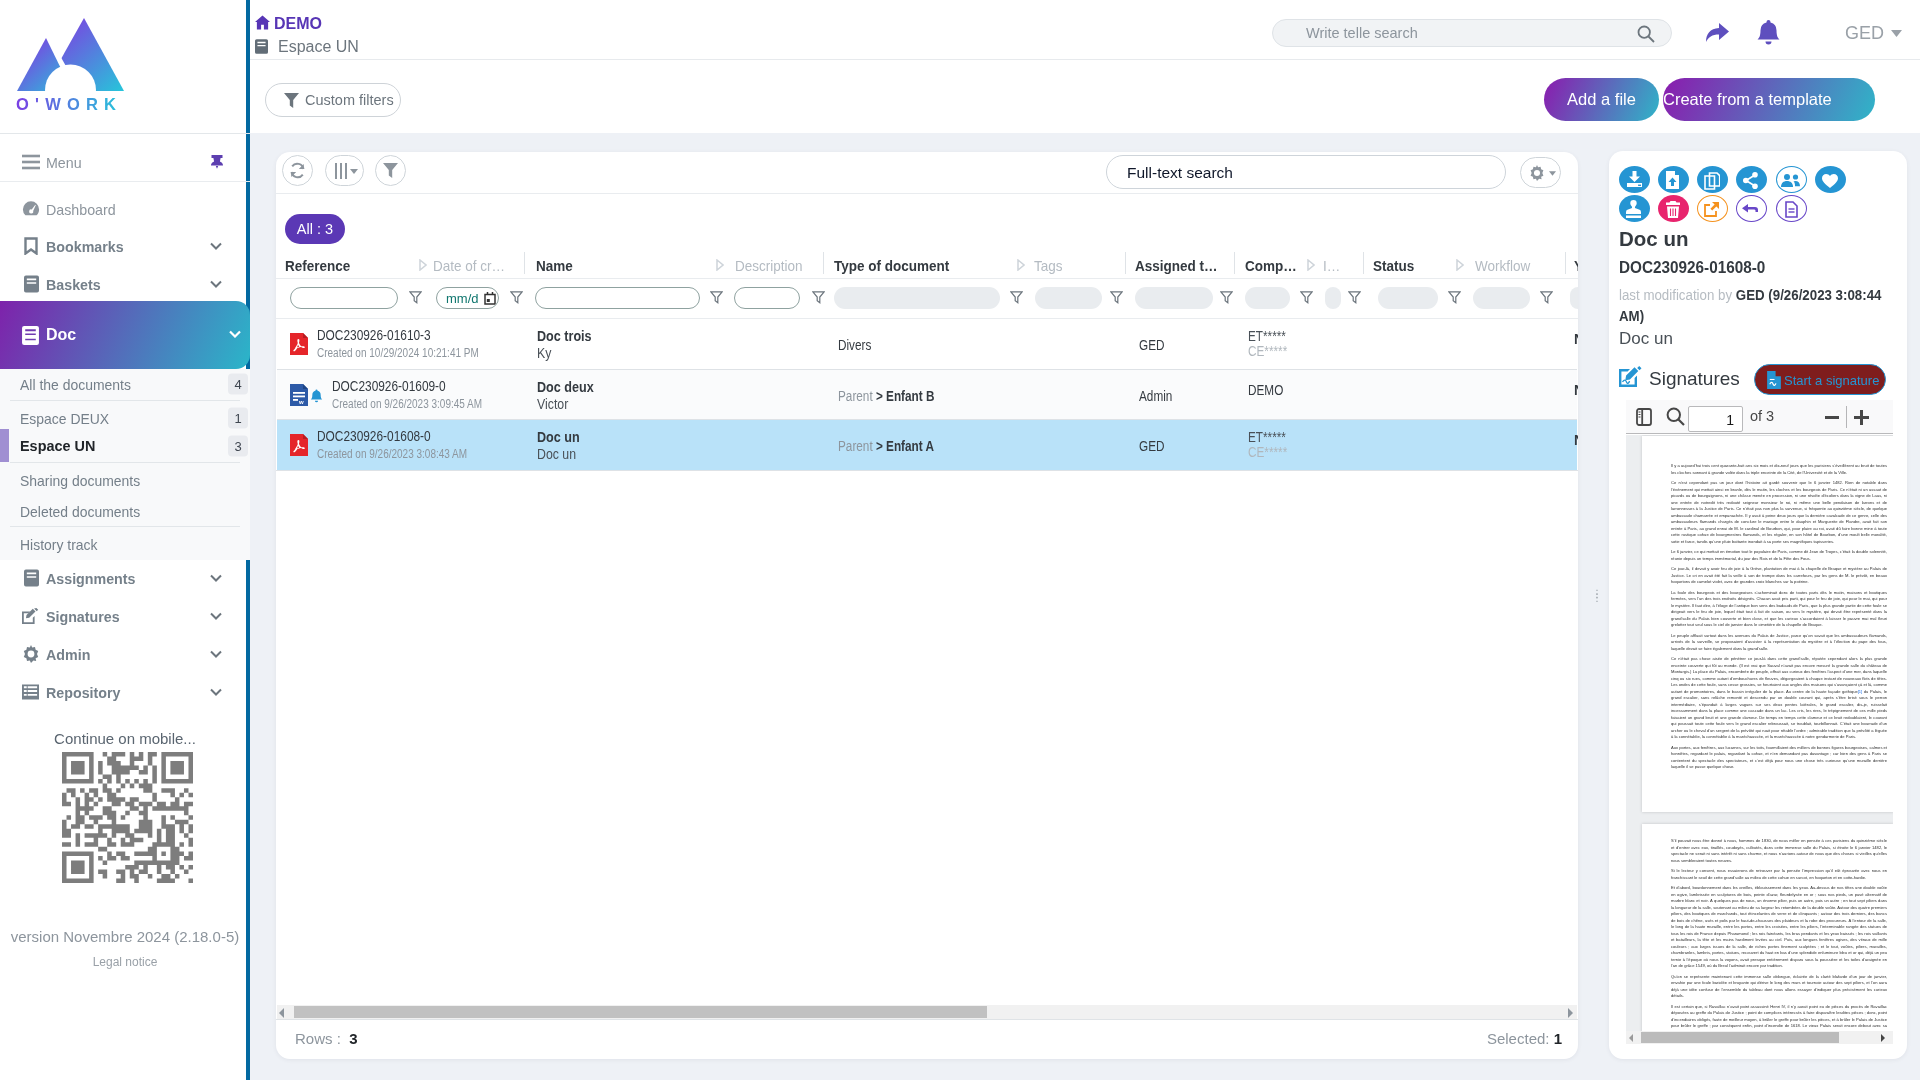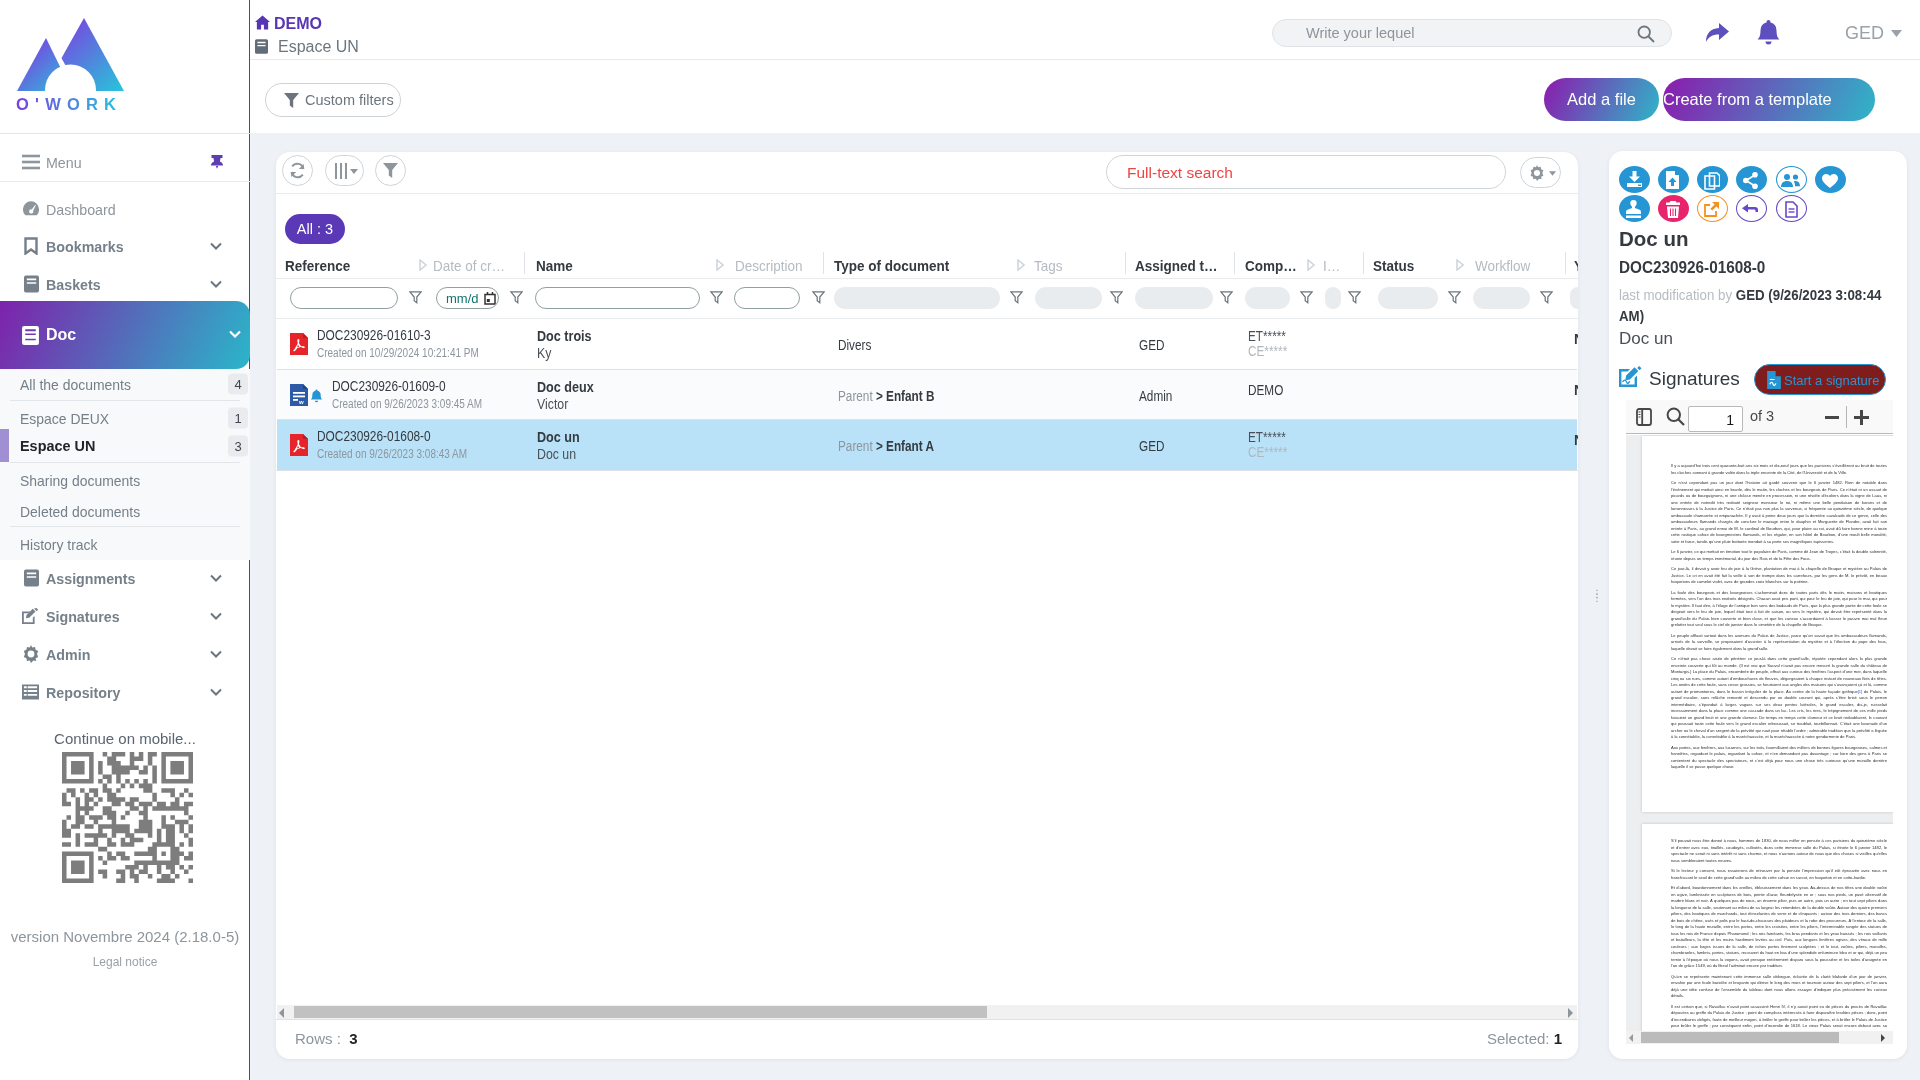--- a/index.html
+++ b/index.html
@@ -1,19 +1,19 @@
 <!DOCTYPE html>
 <html><head>
 <meta charset="utf-8">
 <style>
   * { margin:0; padding:0; box-sizing:border-box; }
   html,body { width:1920px; height:1080px; overflow:hidden; background:#eef1f6; font-family:"Liberation Sans", sans-serif; }
   .abs { position:absolute; }
   
-  #sidebar { position:absolute; left:0; top:0; width:250px; height:1080px; background:#fff; border-right:1px solid #0369a1; }
+  #sidebar { position:absolute; left:0; top:0; width:250px; height:1080px; background:#fff; border-right:4px solid #0369a1; }
   .mitem { position:absolute; left:0; width:250px; height:38px; }
   .mico { position:absolute; left:22px; top:50%; transform:translateY(-50%); width:18px; height:18px; }
   .mtxt { position:absolute; left:46px; top:50%; transform:translateY(-50%) scaleX(.95); transform-origin:0 50%; font-size:15px; color:#8d959d; white-space:nowrap; }
   .mtxt.b { font-weight:bold; color:#75808a; }
   .chev { position:absolute; right:28px; top:50%; transform:translateY(-50%); width:12px; height:12px; }
   .sub { position:absolute; left:0; width:250px; height:33px; }
   .subtxt { position:absolute; left:20px; top:50%; transform:translateY(-50%) scaleX(.93); transform-origin:0 50%; font-size:15px; color:#747f89; white-space:nowrap; }
   .badge { position:absolute; left:228px; top:50%; transform:translateY(-50%); width:20px; height:21px; background:#e9ebef; border-radius:4px; font-size:13px; color:#3f4650; text-align:center; line-height:21px; }
   .sdiv { position:absolute; left:10px; width:230px; height:1px; background:#e2e6e9; }
   
@@ -206,21 +206,21 @@
       <path fill="#5735b5" d="M8 0 L16 7 H14 V15 H9.5 V10 h-3 V15 H2 V7 H0 Z"></path>
     </svg>
   <div class="abs" style="left:24px; top:15px; font-size:16px; font-weight:bold; color:#5735b5;">DEMO</div>
   <svg class="abs" style="left:5px; top:39px;" width="13" height="15" viewBox="0 0 16 18">
       <path fill-rule="evenodd" fill="#626d77" d="M2 0 h12 a2 2 0 0 1 2 2 v14 a2 2 0 0 1 -2 2 H2 a2 2 0 0 1 -2-2 V2 a2 2 0 0 1 2-2 Z M3 3 h10 v2 H3 Z M3 7 h10 v1.6 H3 Z"></path>
     </svg>
   <div class="abs" style="left:28px; top:38px; font-size:16px; color:#6c757d;">Espace UN</div>
   <div class="hsep" style="left:0; top:59px; width:1670px; background:#e7eaed;"></div>
 
   <div class="abs" style="left:1022px; top:19px; width:400px; height:28px; background:#f1f3f5; border:1px solid #dfe3e7; border-radius:14px;">
-    <div class="abs" style="left:33px; top:5px; font-size:14.5px; color:#8d959d;">Write your lequel</div>
+    <div class="abs" style="left:33px; top:5px; font-size:14.5px; color:#8d959d;">Write telle search</div>
     <svg class="abs" style="left:364px; top:5px;" width="18" height="18" viewBox="0 0 18 18">
         <circle cx="7.2" cy="7.2" r="5.7" fill="none" stroke="#6c757d" stroke-width="1.8"></circle>
         <line x1="11.5" y1="11.5" x2="17" y2="17" stroke="#6c757d" stroke-width="1.8"></line>
       </svg>
   </div>
 
   <svg class="abs" style="left:1455px; top:21px;" width="24" height="24" viewBox="0 0 24 24">
       <path fill="#5e4fbe" d="M14 2 L24 10.5 14 19 V13.5 C7 13.5 3.5 16 1 21 1 13 5 7.5 14 7 Z"></path>
     </svg>
 
@@ -262,21 +262,21 @@
     <svg style="position:absolute; left:24px; top:13px;" width="8" height="5" viewBox="0 0 8 5">
         <path fill="#8d959d" d="M0 0 h8 l-4 5 Z"></path>
       </svg>
   </div>
   <div class="circbtn" style="left:99px; top:3px;">
     <svg style="position:absolute; left:7px; top:7px;" width="15" height="15" viewBox="0 0 15 15">
         <path fill="#8d959d" d="M0 0 h15 L9.2 7 v8 l-3.4-2.6 V7 Z"></path>
       </svg>
   </div>
   <div class="abs" style="left:830px; top:3px; width:400px; height:34px; border:1px solid #ced4da; border-radius:17px;">
-    <div class="abs" style="left:20px; top:8px; font-size:15.5px; color:#ef4444;">Full-text search</div>
+    <div class="abs" style="left:20px; top:8px; font-size:15.5px; color:#0f172a;">Full-text search</div>
   </div>
   <div class="abs" style="left:1244px; top:5px; width:41px; height:31px; border:1px solid #ced4d9; border-radius:15.5px;">
     <svg style="position:absolute; left:8px; top:7px;" width="16" height="16" viewBox="0 0 18 18">
         <path fill="#8d959d" d="M9 0 l1.2 2.6 2.8-.6 .6 2.8 L16.2 6 15 9 l1.2 3 -2.6 1.2 .6 2.8 -2.8-.6 L9 18 7.8 15.4 5 16 4.4 13.2 1.8 12 3 9 1.8 6 4.4 4.8 5 2 7.8 2.6 Z M9 5.6 A3.4 3.4 0 1 0 9 12.4 3.4 3.4 0 1 0 9 5.6 Z" fill-rule="evenodd"></path>
       </svg>
     <svg style="position:absolute; left:28px; top:13px;" width="7" height="5" viewBox="0 0 8 5">
         <path fill="#8d959d" d="M0 0 h8 l-4 5 Z"></path>
       </svg>
   </div>
   <div class="hsep" style="left:0; top:41px; width:1302px;"></div>

